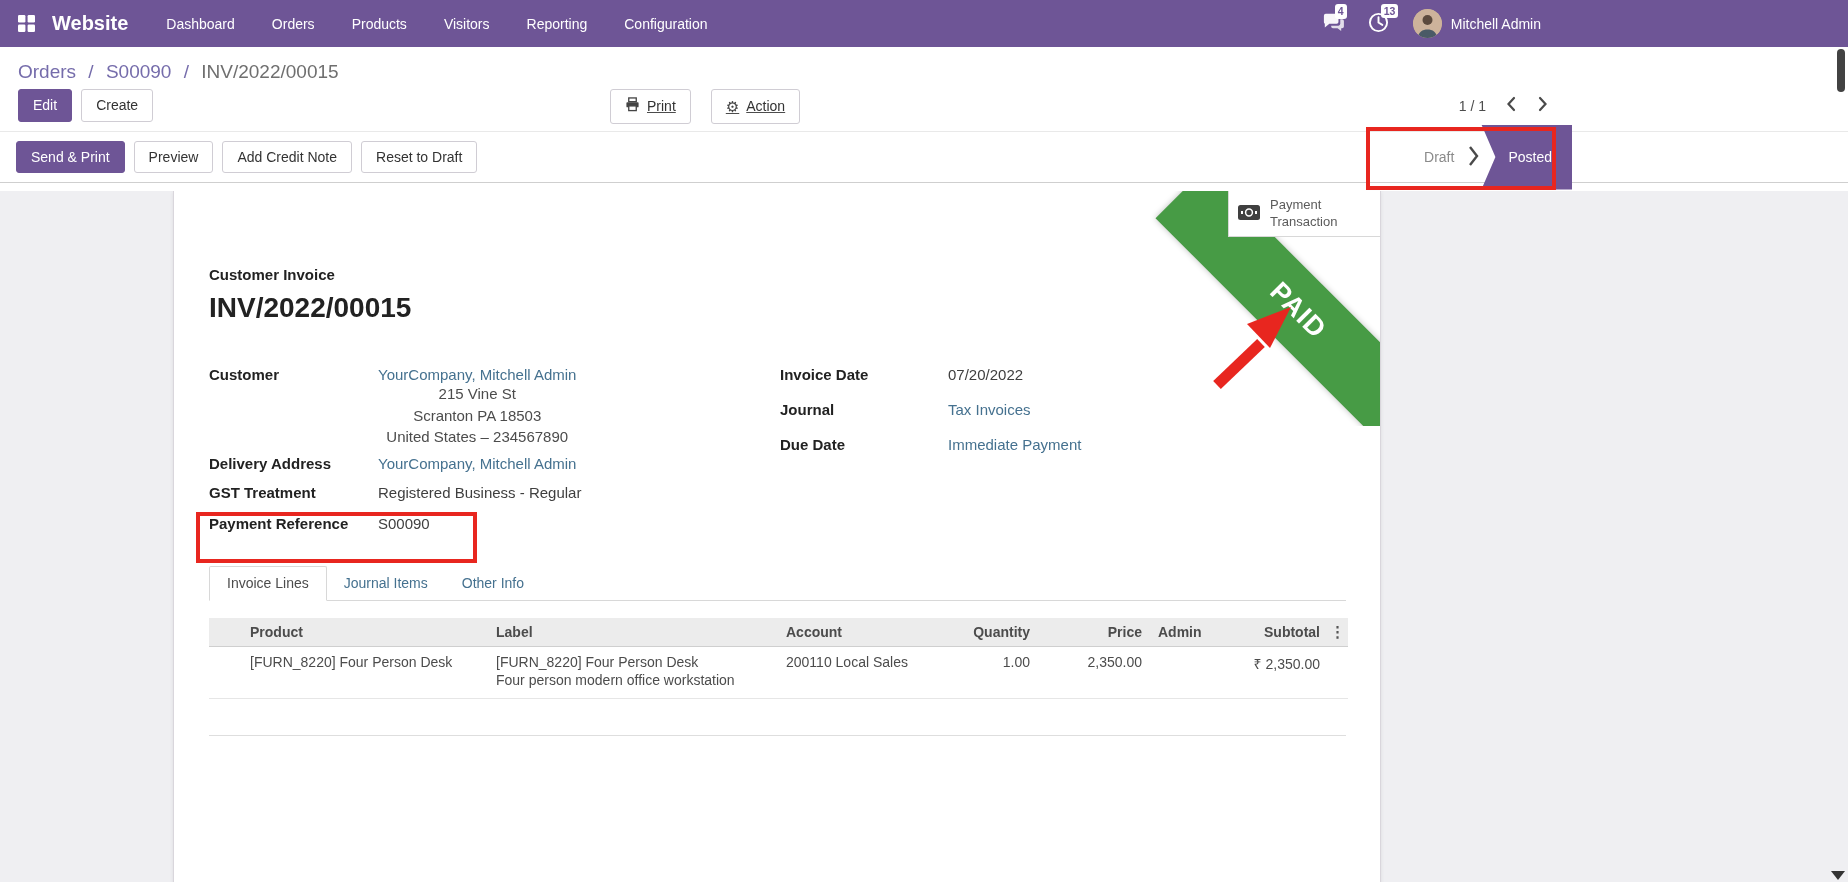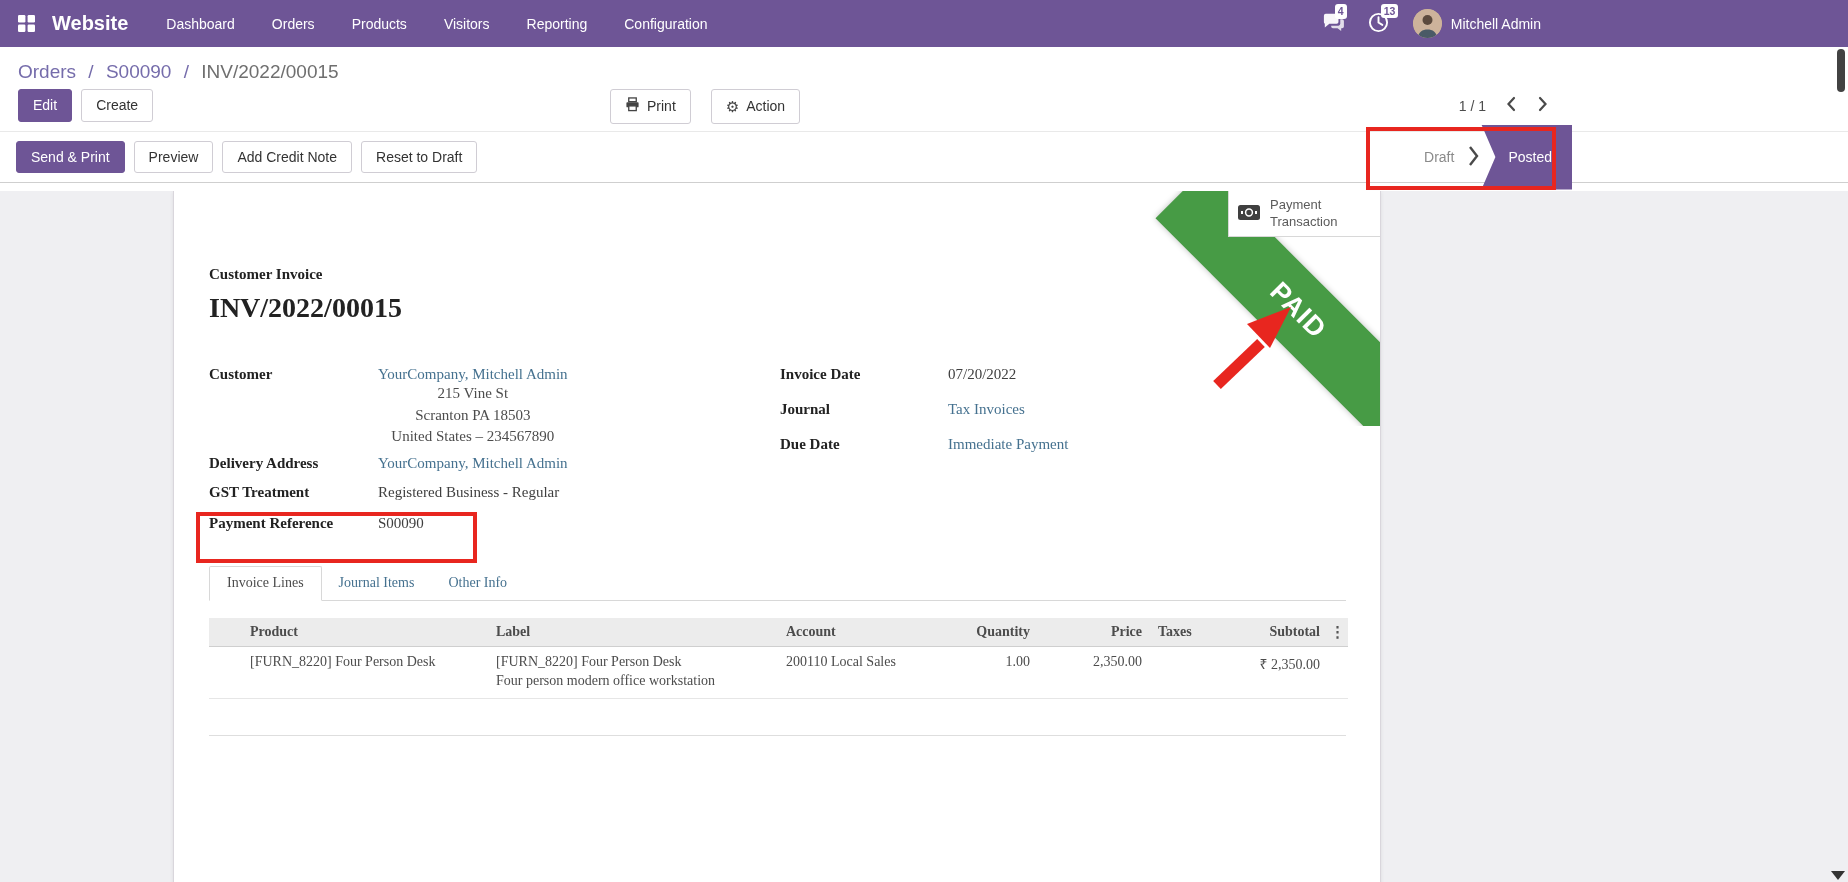--- a/index.html
+++ b/index.html
@@ -42,21 +42,21 @@
   .breadcrumb .current{color:#6f6f6f;}
 
   
   .control-row{position:relative; height:46px;}
   .btn{font-size:14px; padding:7px 14px; border-radius:3px; border:1px solid transparent;
        background:#fff; color:#333; font-family:inherit; cursor:pointer; line-height:1.2; white-space:nowrap;}
   .btn.primary{background:var(--primary); border-color:var(--primary); color:#fff;}
   .btn.outline{border-color:#d0cdd4;}
   .icon-btn{display:flex; align-items:center; gap:7px; border-color:#d0cdd4;}
   .left-btns{position:absolute; left:18px; top:4px; display:flex; gap:9px;}
-  .center-btns{position:absolute; left:610px; top:4px; display:flex; gap:20px;}
+  .center-btns{position:absolute; left:610px; top:4px; display:flex; gap:20px;text-decoration:underline;}
   .pager{position:absolute; right:300px; top:11px; display:flex; align-items:center; gap:20px;
          color:#4c4c4c; font-size:14px;}
   .pager-arrows{display:flex; gap:22px;}
   .pager-arrows svg{cursor:pointer;}
   .gear-glyph{font-size:15px; line-height:1; color:#444;}
 
   
   .statusbar{position:relative; height:52px; border-top:1px solid #e9e9e9; border-bottom:1px solid #cfcfcf;
              background:#fff; display:flex; align-items:center;}
   .status-btns{display:flex; gap:9px; padding-left:16px;}
@@ -73,21 +73,21 @@
          border:1px solid #d9d6dc; border-top:none; box-shadow:0 1px 4px rgba(0,0,0,.08);}
   .stat-btn{position:absolute; top:0; right:0; width:152px; height:46px; background:#fff; border:none;
             border-left:1px solid var(--border); border-bottom:1px solid var(--border);
             display:flex; align-items:center; gap:9px; padding:0 8px; cursor:pointer;
             font-family:inherit; color:#5b5b5b; font-size:13px; text-align:left; z-index:3;}
   .stat-label{line-height:1.3;}
   .ribbon{position:absolute; top:0; right:0; width:235px; height:235px; overflow:hidden; z-index:2; pointer-events:none;}
   .ribbon span{position:absolute; top:84px; right:-84px; width:332px; padding:20px 0; background:var(--green);
                color:#fff; text-align:center; font-size:27px; font-weight:bold; letter-spacing:1px;
                transform:rotate(45deg); box-shadow:0 0 6px rgba(0,0,0,.25);}
-  .sheet-body{padding:75px 34px 0 35px; position:relative;font-family:Liberation Serif, serif;}
+  .sheet-body{padding:75px 34px 0 35px; position:relative;}
   .doc-type{font-size:15px; font-weight:bold; color:var(--dark);}
   .doc-title{font-size:28px; font-weight:bold; color:var(--dark); margin-top:9px;}
 
   .field-grid{display:grid; grid-template-columns:571px auto; margin-top:42px;}
   .field-row{display:flex; margin-bottom:12px; font-size:15px; color:#3f3f3f;}
   .field-row label{flex:0 0 169px; font-weight:bold; color:var(--dark); cursor:default;}
   .field-row.customer{margin-bottom:7px;}
   .field-row.gst{margin-bottom:14px;}
   .col-right .field-row{margin-bottom:14px; min-height:21px;}
   .col-right .field-row label{flex:0 0 168px;}
@@ -327,21 +327,21 @@
               <col style="width:20px">
           </colgroup>
           <thead>
             <tr>
               <th></th>
               <th>Product</th>
               <th>Label</th>
               <th>Account</th>
               <th class="num">Quantity</th>
               <th class="num">Price</th>
-              <th>Taxes</th>
+              <th>Admin</th>
               <th class="num">Subtotal</th>
               <th class="kebab">⋮</th>
             </tr>
           </thead>
           <tbody>
             <tr>
               <td></td>
               <td>[FURN_8220] Four Person Desk</td>
               <td>
                 <div>[FURN_8220] Four Person Desk</div>

